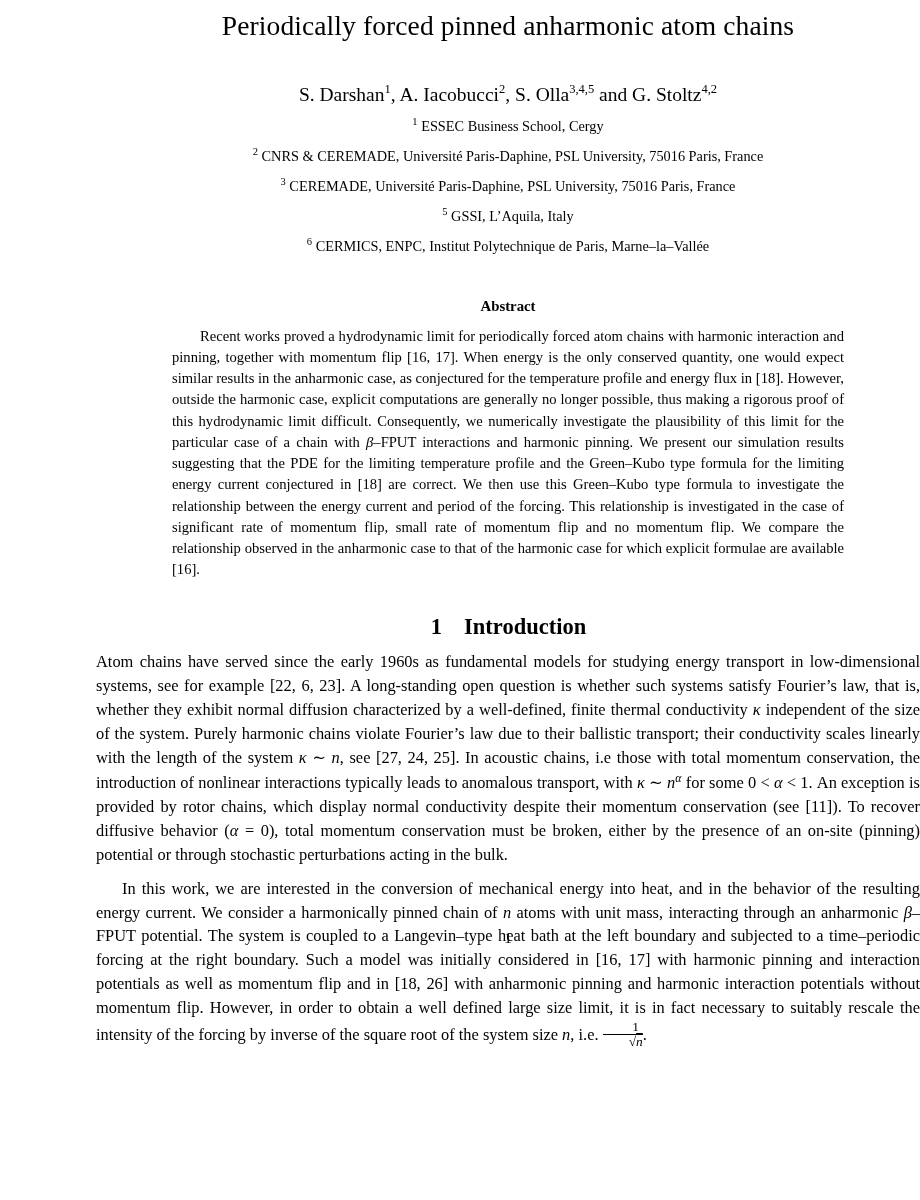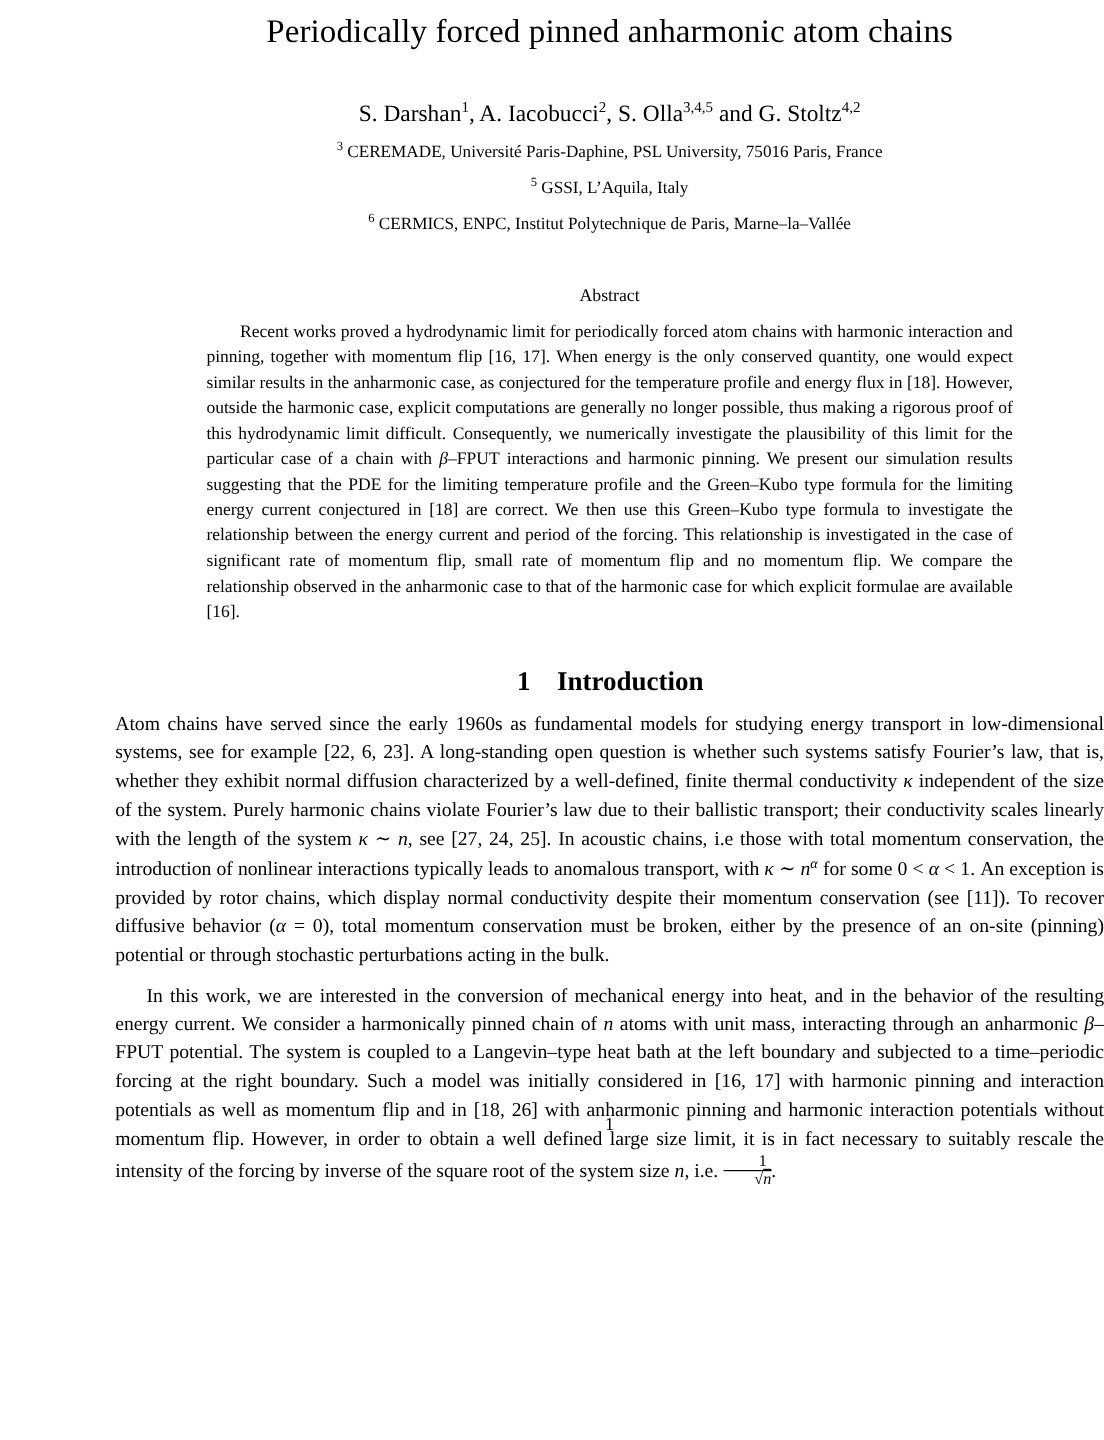--- a/index.html
+++ b/index.html
@@ -59,21 +59,21 @@
   }
   .affil .sup { font-size: 10.5px; vertical-align: super; }
   .authors .sup { font-size: 12.5px; vertical-align: super; }
   .date {
     text-align: center;
     font-size: 18.5px;
     margin-top: 28px;
   }
   .abstract-head {
     text-align: center;
-    font-weight: normal;
+    font-weight: bold;
     font-size: 14.8px;
     margin-top: 42px;
   }
   .abstract-body {
     margin: 11px auto 16px auto;
     width: 672px;
     font-size: 14.6px;
     line-height: 1.455;
     text-align: justify;
     text-indent: 28px;
@@ -119,20 +119,22 @@
 <div class="arxiv-stamp">arXiv:2507.11319v2  [cond-mat.stat-mech]  9 Feb 2026</div>
 
 <div class="page">
 
   <h1 class="title">Periodically forced pinned anharmonic atom chains</h1>
 
   <div class="authors">
     S. Darshan<span class="sup">1</span>, A. Iacobucci<span class="sup">2</span>, S. Olla<span class="sup">3,4,5</span> and G. Stoltz<span class="sup">4,2</span>
   </div>
 
+  <div class="affil"><span class="sup">1</span> ESSEC Business School, Cergy</div>
+  <div class="affil"><span class="sup">2</span> CNRS &amp; CEREMADE, Université Paris-Daphine, PSL University, 75016 Paris, France</div>
   <div class="affil"><span class="sup">3</span> CEREMADE, Université Paris-Daphine, PSL University, 75016 Paris, France</div>
   <div class="affil"><span class="sup">5</span> GSSI, L’Aquila, Italy</div>
   <div class="affil"><span class="sup">6</span> CERMICS, ENPC, Institut Polytechnique de Paris, Marne–la–Vallée</div>
 
 
   <div class="abstract-head">Abstract</div>
 
   <div class="abstract-body">
     Recent works proved a hydrodynamic limit for periodically forced atom chains with harmonic interaction and pinning, together with momentum flip [16, 17]. When energy is the only conserved quantity, one would expect similar results in the anharmonic case, as conjectured for the temperature profile and energy flux in [18]. However, outside the harmonic case, explicit computations are generally no longer possible, thus making a rigorous proof of this hydrodynamic limit difficult. Consequently, we numerically investigate the plausibility of this limit for the particular case of a chain with <i class="m">β</i>–FPUT interactions and harmonic pinning. We present our simulation results suggesting that the PDE for the limiting temperature profile and the Green–Kubo type formula for the limiting energy current conjectured in [18] are correct. We then use this Green–Kubo type formula to investigate the relationship between the energy current and period of the forcing. This relationship is investigated in the case of significant rate of momentum flip, small rate of momentum flip and no momentum flip. We compare the relationship observed in the anharmonic case to that of the harmonic case for which explicit formulae are available [16].
   </div>

